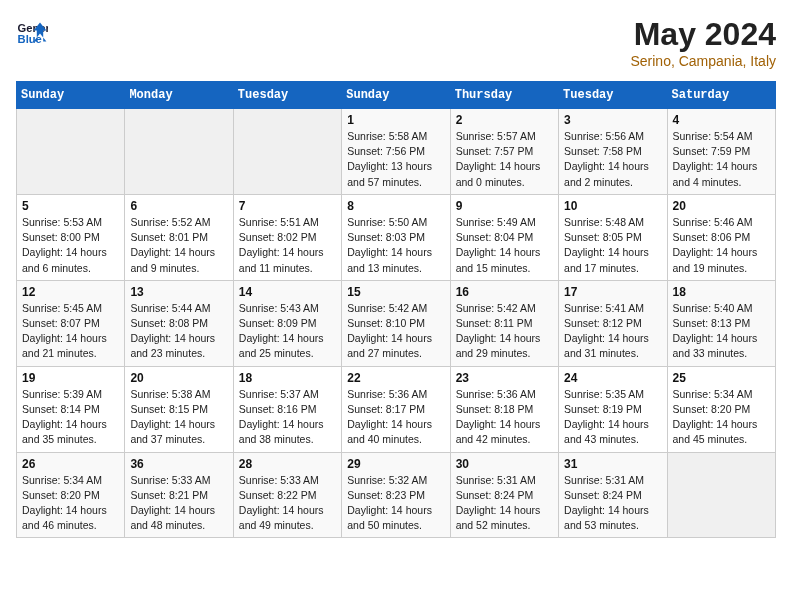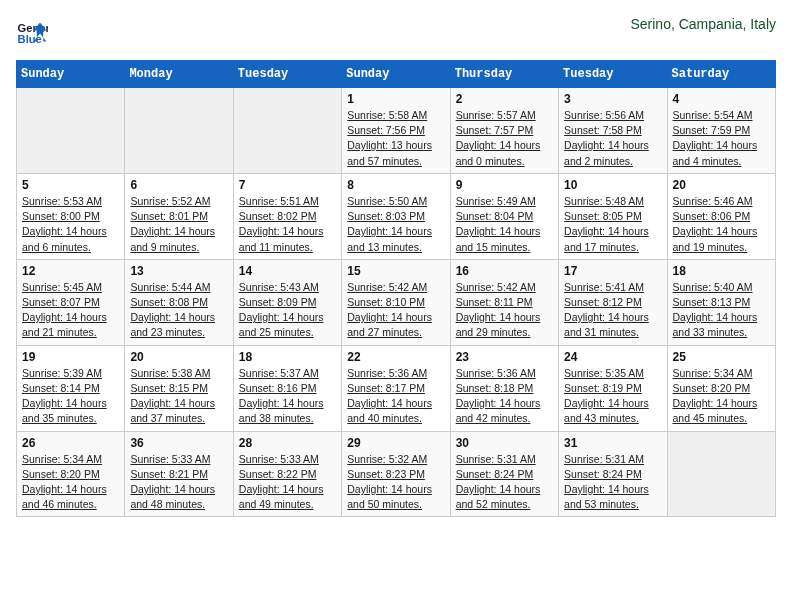--- a/index.html
+++ b/index.html
@@ -28,21 +28,21 @@
     .title-block {
       text-align: right;
     }
     .month-title {
       font-size: 32px;
       font-weight: bold;
       color: #222;
     }
     .location {
       font-size: 14px;
-      color: #14532d;
+      color: #a16207;
     }
     .calendar {
       width: 100%;
       border-collapse: collapse;
       font-size: 11px;
     }
     .calendar thead th {
       background: #1565c0;
       color: #fff;
       padding: 6px 4px;
@@ -66,38 +66,38 @@
     .day-number {
       font-weight: bold;
       font-size: 12px;
       color: #111;
       margin-bottom: 2px;
     }
     .day-info {
       color: #222;
       font-size: 10.5px;
       line-height: 1.45;
-      text-decoration: underline;
     }
     .empty-cell {
       background: #f0f0f0 !important;
     }
   </style>
 </head>
 <body>
 
 <div class="header">
   <div class="logo">
     <svg class="logo-icon" viewBox="0 0 40 40">
       <text x="2" y="20" font-size="14" font-weight="bold" fill="#1a1a2e">General</text>
       <text x="2" y="34" font-size="14" font-weight="bold" fill="#1565c0">Blue</text>
       <polygon points="30,8 38,18 34,18 34,32 38,32 30,22 22,32 26,32 26,18 22,18" fill="#1565c0"></polygon>
     </svg>
   </div>
   <div class="title-block">
+    <div class="month-title">May 2024</div>
     <div class="location">Serino, Campania, Italy</div>
   </div>
 </div>
 
 <table class="calendar">
   <thead>
     <tr id="header-row">
         <th>Sunday</th>
         <th>Monday</th>
         <th>Tuesday</th>

